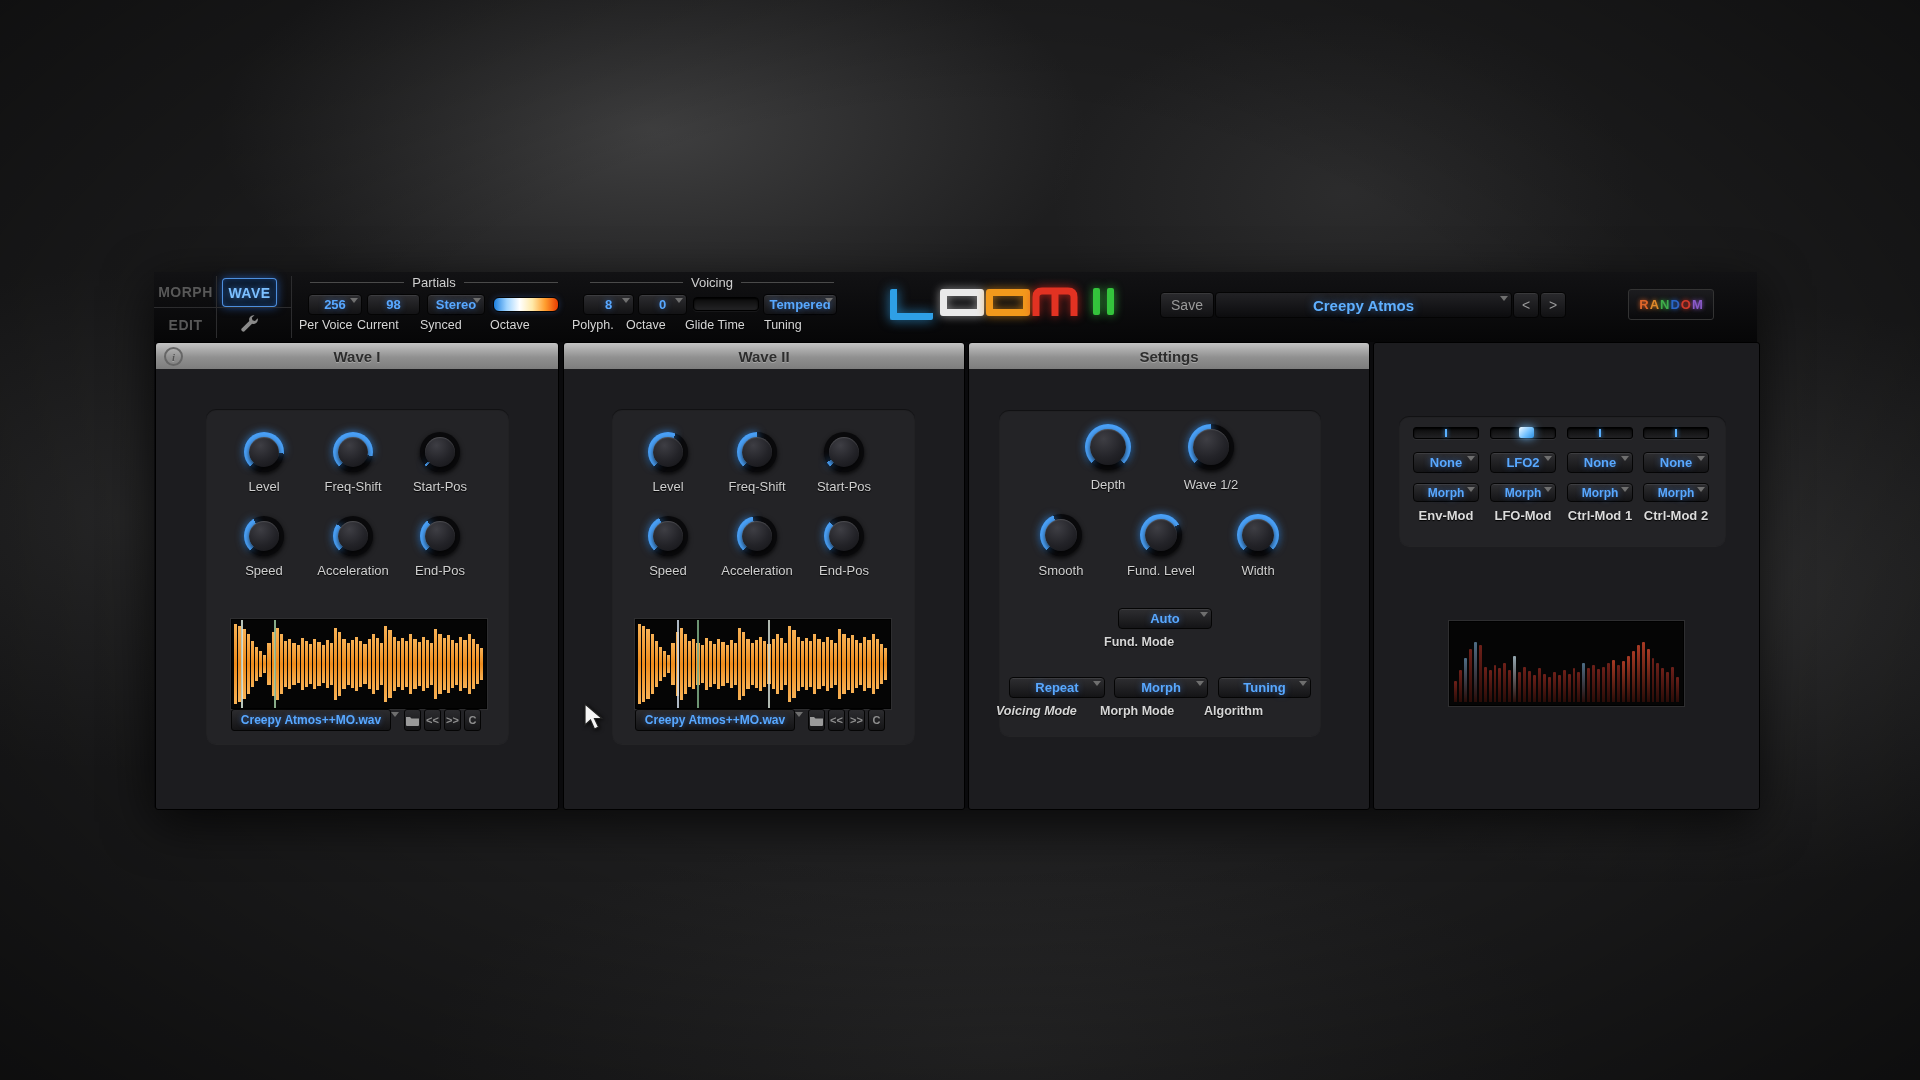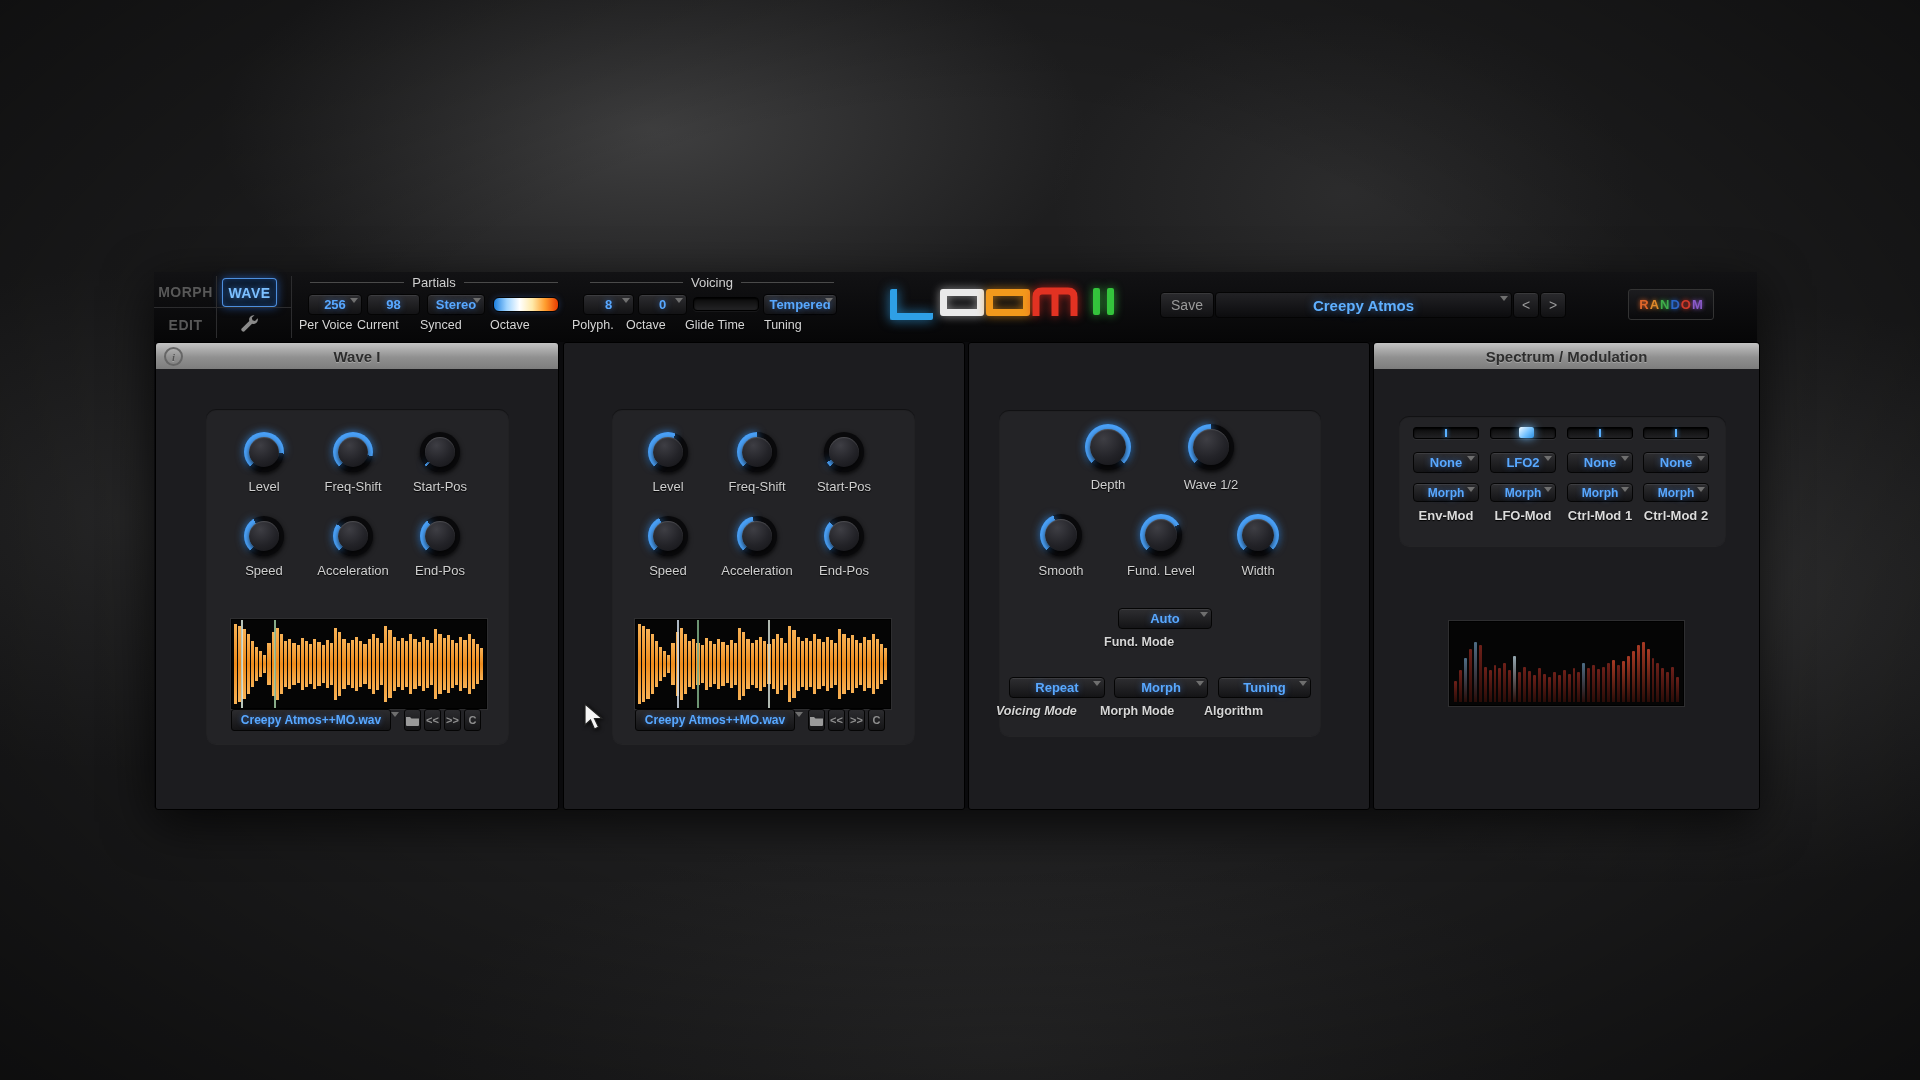--- a/index.html
+++ b/index.html
@@ -320,20 +320,23 @@
       <div class="fbtn">
           <span>&gt;&gt;</span>
         </div>
       <div class="fbtn">
           <span>C</span>
         </div>
     </div>
   </div>
 
   <div class="panel" style="left:409px;width:400px;">
+    <div class="phead">
+        <span>Wave II</span>
+      </div>
     <div class="inset" style="left:48px;top:66px;width:303px;height:335px;"></div>
 
     <div class="kcell" style="left:59px;top:89px;width:90px;">
       <div class="knob" style="width:40px;height:40px;">
           <div class="ring" style="background: conic-gradient(from 225deg, rgba(77, 166, 255, 0.95) 0deg, rgba(77, 166, 255, 0.95) 156.6deg, rgba(77, 166, 255, 0) 156.6deg, rgba(77, 166, 255, 0) 360deg);"></div>
           <div class="cap"></div>
         </div>
       <div class="klabel">Level</div>
     </div>
     <div class="kcell" style="left:148px;top:89px;width:90px;">
@@ -453,20 +456,23 @@
       <div class="fbtn">
           <span>&gt;&gt;</span>
         </div>
       <div class="fbtn">
           <span>C</span>
         </div>
     </div>
   </div>
 
   <div class="panel" style="left:814px;width:400px;">
+    <div class="phead">
+        <span>Settings</span>
+      </div>
     <div class="inset" style="left:30px;top:67px;width:322px;height:326px;"></div>
 
     <div class="kcell" style="left:94px;top:81px;width:90px;align-items:center;">
       <div class="knob" style="width:46px;height:46px;">
           <div class="ring" style="background: conic-gradient(from 225deg, rgba(77, 166, 255, 0.95) 0deg, rgba(77, 166, 255, 0.95) 270deg, rgba(77, 166, 255, 0) 270deg, rgba(77, 166, 255, 0) 360deg);"></div>
           <div class="cap"></div>
         </div>
       <div class="klabel">Depth</div>
     </div>
     <div class="kcell" style="left:197px;top:81px;width:90px;">
@@ -515,23 +521,20 @@
     <div class="dd" style="left:249px;top:334px;width:91px;height:19px;">
       <span>Tuning</span>
         <span class="arr"></span>
     </div>
     <div class="vlabel blabel" style="left:27px;top:361px;width:120px;font-style:italic;">Voicing Mode</div>
     <div class="vlabel blabel" style="left:131px;top:361px;width:120px;">Morph Mode</div>
     <div class="vlabel blabel" style="left:235px;top:361px;width:120px;">Algorithm</div>
   </div>
 
   <div class="panel" style="left:1219px;width:385px;">
-    <div class="phead">
-        <span>Spectrum / Modulation</span>
-      </div>
     <div class="inset" style="left:25px;top:73px;width:327px;height:130px;"></div>
 
     <div class="modcol" style="left:40px;top:84px;">
       <div class="slider">
           <div class="stick" style="left: calc(50% - 1px);"></div>
         </div>
       <div class="dd rel" style="width:64px;height:19px;margin-top:13px;">
         <span>None</span>
           <span class="arr"></span>
       </div>

